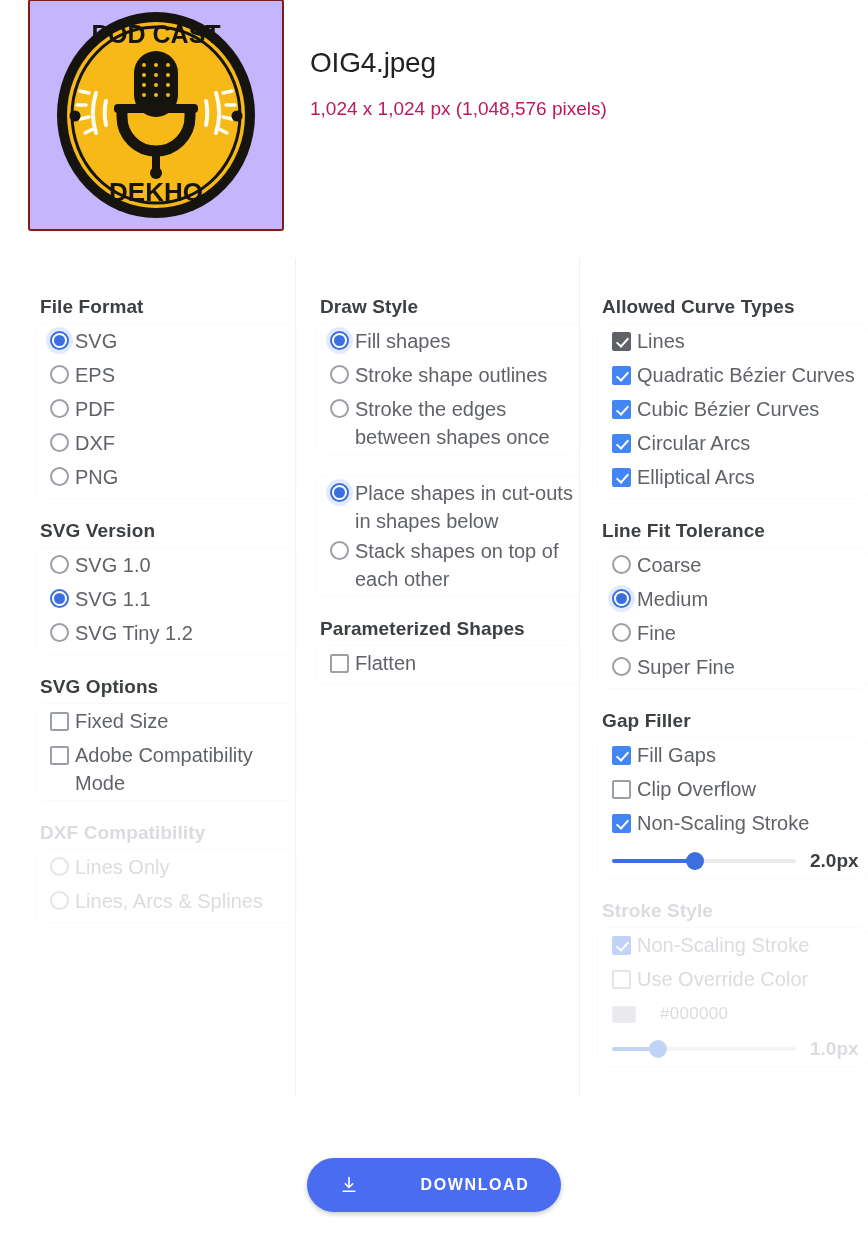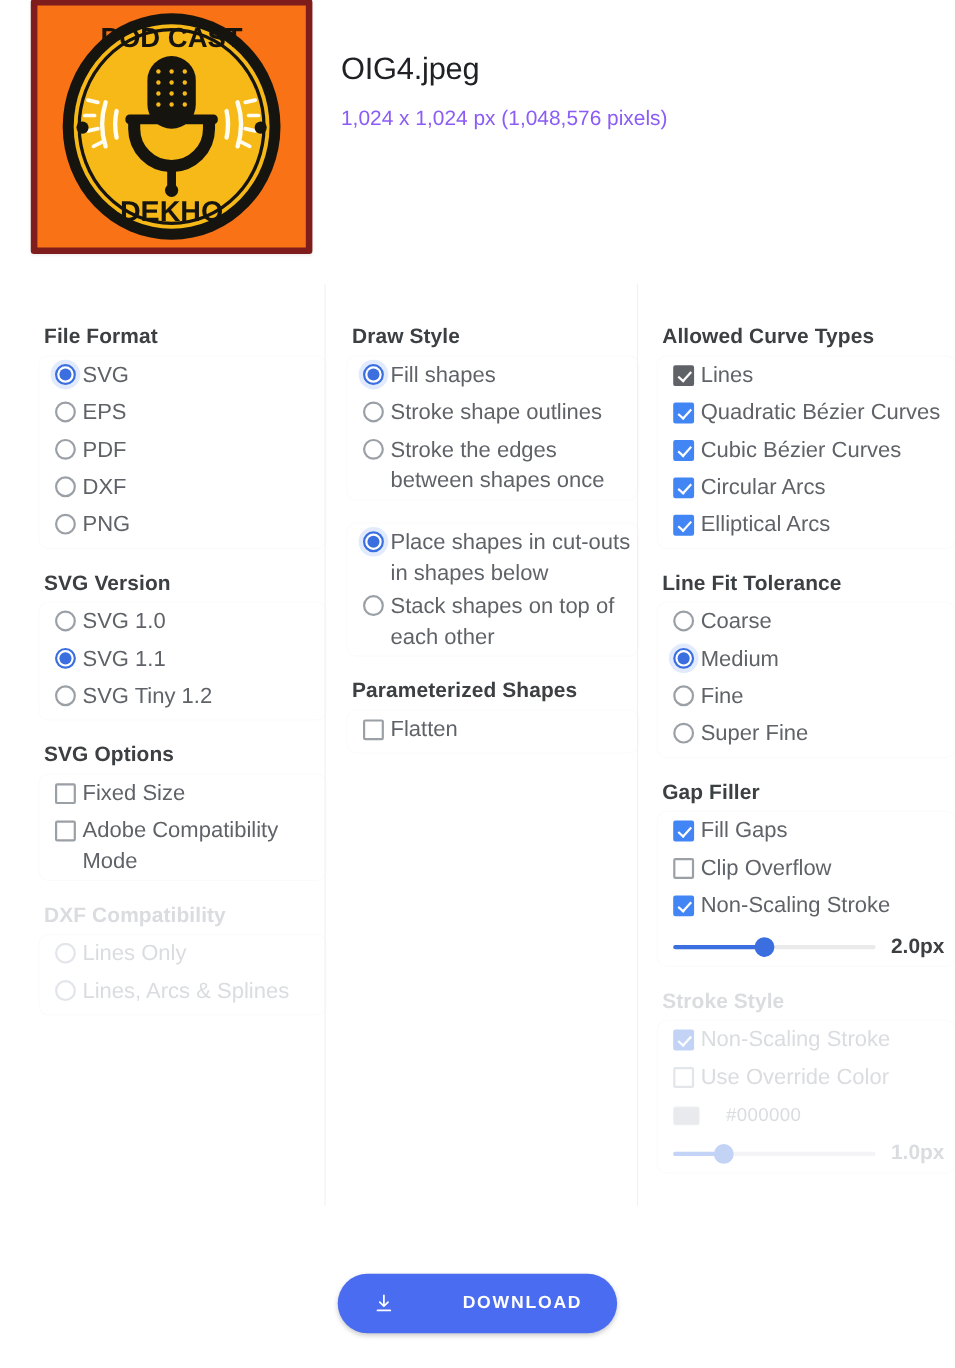--- a/index.html
+++ b/index.html
@@ -12,36 +12,36 @@
     color: #3c4043;
     overflow: hidden;
   }
 
   .page { position: relative; width: 868px; height: 1244px; background:#fff; }
 
   
   .header { display: flex; align-items: flex-start; padding: 0 0 0 28px; height: 258px; }
   .thumb-card {
     width: 256px; height: 232px;
-    background: #f97316;
-    border: 6px solid #7f1d1d;
+    background: #c4b5fd;
+    border: 2px solid #7f1d1d;
     border-radius: 3px;
     box-shadow: 0 1px 2px rgba(0,0,0,0.06);
     display: flex; align-items: center; justify-content: center;
     overflow: hidden;
     margin-top: -1px;
   }
   .thumb-card svg { display:block; }
   .header-text { padding-left: 26px; padding-top: 48px; }
   .file-title {
     font-size: 28px; font-weight: 400; color: #202124;
     letter-spacing: -0.2px; line-height: 1.1; margin: 0;
   }
   .file-meta {
-    font-size: 19px; color: #8b5cf6; margin: 19px 0 0 0; font-weight: 400;
+    font-size: 19px; color: #be185d; margin: 19px 0 0 0; font-weight: 400;
   }
 
   
   .columns { position: relative; display: flex; padding: 0 0 0 0; }
   .col { position: relative; padding-top: 38px; }
   .col-1 { width: 296px; padding-left: 36px; }
   .col-2 { width: 284px; padding-left: 20px; }
   .col-3 { width: 288px; padding-left: 18px; }
   .col-1::after, .col-2::after {
     content: ""; position: absolute; top: 0px; right: 0; width: 1px; height: 838px;

